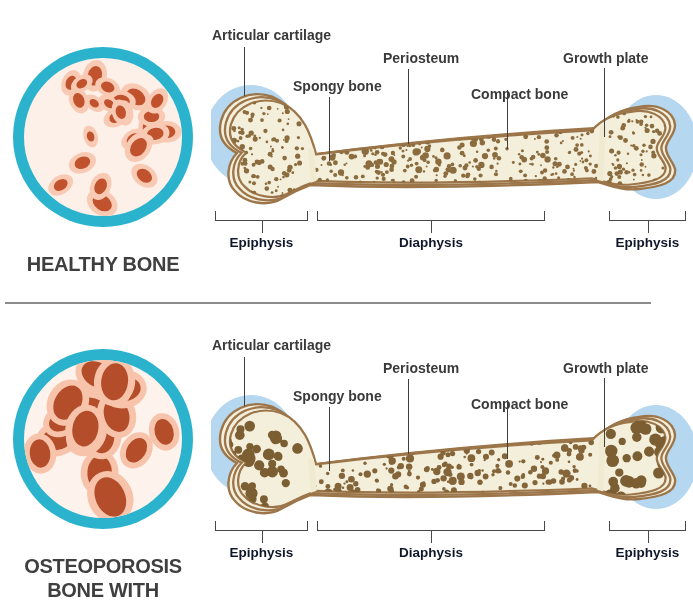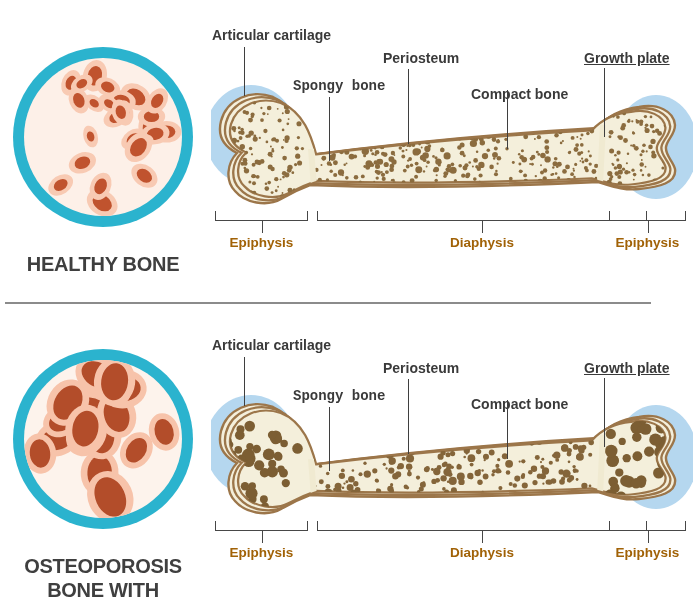--- a/index.html
+++ b/index.html
@@ -12,32 +12,32 @@
   .inset{position:absolute;left:8px;width:190px;text-align:center;}
   .p1 .inset{top:45px;}
   .p2 .inset{top:37px;}
   .inset svg{display:block;margin:0 auto;}
   .caption{margin-top:23px;font-size:20px;font-weight:700;color:#3f3f3f;
            letter-spacing:-0.3px;line-height:24px;}
   .bone-svg{position:absolute;left:211px;top:85px;width:482px;height:135px;}
   .callout{position:absolute;font-size:14px;font-weight:600;color:#3a3a3a;white-space:nowrap;}
   .pointer{position:absolute;width:0;border-left:1.6px solid #3f3f3f;}
   .c-artic{left:212px;top:27px;}  .l-artic{left:244px;top:47px;height:49px;}
-  .c-spongy{left:293px;top:78px;font-family:Liberation Mono, monospace;} .l-spongy{left:329px;top:97px;height:64px;}
+  .c-spongy{left:293px;top:78px;} .l-spongy{left:329px;top:97px;height:64px;}
   .c-perio{left:383px;top:50px;}  .l-perio{left:408px;top:69px;height:75px;}
   .c-compact{left:471px;top:71px;margin-top:15px;}.l-compact{left:507px;top:90px;height:59px;}
-  .c-growth{left:584px;top:50px;text-decoration:underline;} .l-growth{left:604px;top:68px;height:69px;}
+  .c-growth{left:563px;top:50px;} .l-growth{left:604px;top:68px;height:69px;}
   .bracket-group{position:absolute;top:211px;}
-  .b1{left:215px;width:93px;} .b2{left:317px;width:330px;} .b3{left:609px;width:77px;}
+  .b1{left:215px;width:93px;} .b2{left:317px;width:228px;} .b3{left:609px;width:77px;}
   .bracket-box{height:9px;border-left:1.5px solid #474747;border-right:1.5px solid #474747;
                border-bottom:1.5px solid #474747;}
   .bracket-tick{position:absolute;left:50%;top:9px;height:13px;width:0;
                 border-left:1.5px solid #474747;}
   .bracket-label{position:absolute;top:24px;width:100%;text-align:center;
-                 font-size:13.5px;font-weight:600;color:#a16207;}
+                 font-size:13.5px;font-weight:600;color:#0f172a;}
 </style>
 </head>
 <body>
 
 <div class="stage">
 
   <div class="panel p1">
 
     <div class="inset">
       <svg width="184" height="184" viewBox="0 0 184 184">

